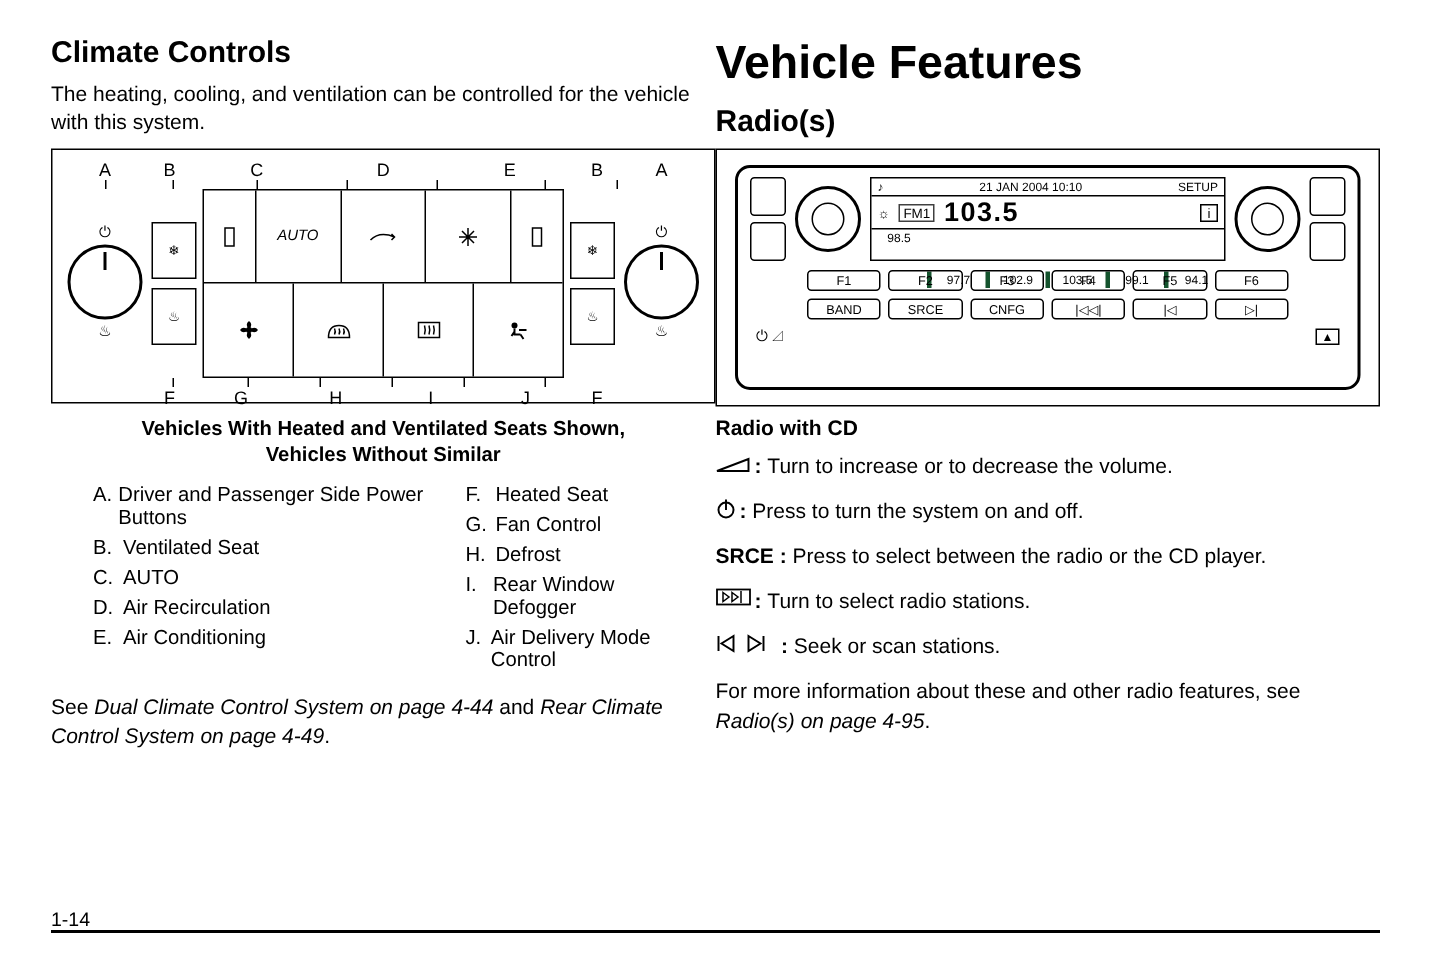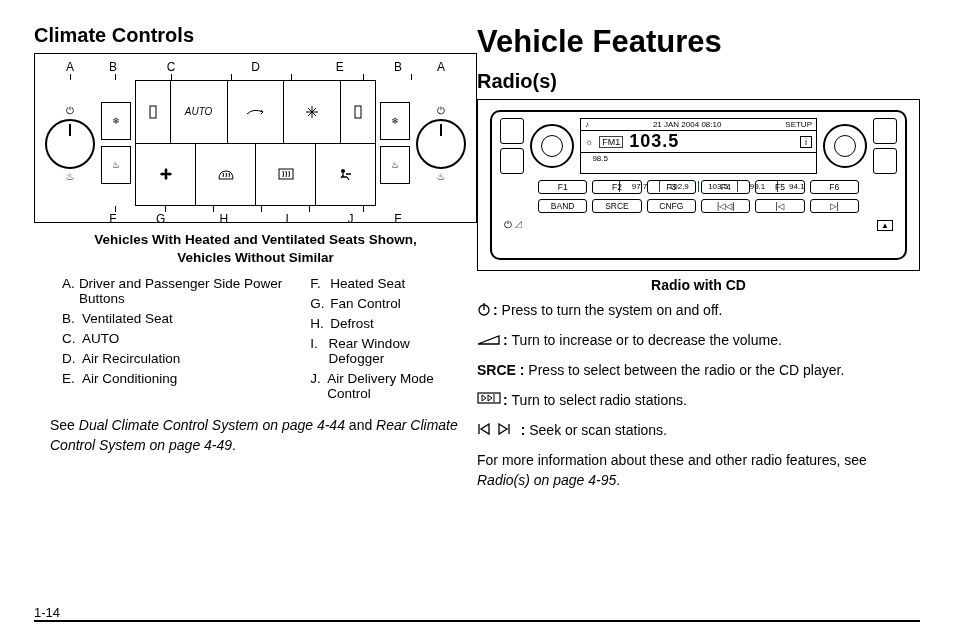--- a/index.html
+++ b/index.html
@@ -58,61 +58,62 @@
   .center-row + .center-row { border-top:1.5px solid #000; }
   .c-btn { flex:1; display:flex; align-items:center; justify-content:center; font-size:10px; position:relative; }
   .c-btn + .c-btn { border-left:1.5px solid #000; }
   .c-btn.narrow { flex:0.6; }
   .lead { position:absolute; width:1px; background:#000; }
   .caption { font-weight:bold; text-align:center; font-size:13.5px; line-height:1.3; margin-bottom:10px; }
   .legend { display:flex; gap:18px; padding:0 20px 0 28px; font-size:13.5px; margin-bottom:10px;}
   .legend ol { list-style:none; }
   .legend li { margin-bottom:5px; display:flex; }
   .legend li .let { width:20px; }
-  .see { font-size:14px; line-height:1.4;margin-left:16px; }
+  .see { font-size:14px; line-height:1.4; }
   .see em, .ref em { font-style:italic; }
 
   
   .radio-box {
     border:1.5px solid #000; width:100%; height:172px; padding:10px 12px; margin-bottom:6px;
     display:flex; flex-direction:column; gap:8px;
   }
   .radio-face { border:2px solid #000; border-radius:10px; flex:1; padding:6px 8px; display:flex; flex-direction:column; gap:6px;}
   .radio-top { display:flex; align-items:stretch; gap:6px; height:56px;}
   .sq-btn { width:24px; border:1.5px solid #000; border-radius:3px; }
   .sq-pair { display:flex; flex-direction:column; gap:4px; }
   .radio-knob { width:44px; height:44px; border:2px solid #000; border-radius:50%; align-self:center; position:relative;}
   .radio-knob::after{content:'';position:absolute;inset:9px;border:1.5px solid #000;border-radius:50%;}
   .lcd { flex:1; border:1.5px solid #000; display:flex; flex-direction:column; font-size:9px; }
   .lcd-top { display:flex; justify-content:space-between; padding:1px 4px; border-bottom:1px solid #000; font-size:8px;}
   .lcd-mid { flex:1; display:flex; align-items:center; gap:6px; padding:0 4px;}
   .lcd-mid .fm { font-size:9px; border:1px solid #404040; padding:0 2px;}
   .lcd-mid .freq { font-size:18px; font-weight:bold; letter-spacing:1px;}
   .lcd-bot { display:flex; border-top:1px solid #000; }
   .lcd-bot span { flex:1; text-align:center; font-size:8px; padding:1px 0;}
-  .lcd-bot span + span { border-left:1px solid #14532d;margin-top:28px;}
+  .lcd-bot span + span { border-left:3px solid #14532d;margin-top:28px;}
   .btn-row { display:flex; gap:5px; }
   .pill { flex:1; border:1.5px solid #000; border-radius:3px; font-size:8.5px; text-align:center; padding:1px 0; }
   .radio-bottom { display:flex; justify-content:space-between; font-size:10px; padding:0 4px; align-items:center;}
-  .radio-caption { text-align:center; font-weight:bold; font-size:14px; margin-bottom:8px;}
+  .radio-caption { text-align:left; font-weight:bold; font-size:14px; margin-bottom:8px;}
   .feat { font-size:14px; line-height:1.4; margin-bottom:10px; }
   .feat b { font-weight:bold; }
   .feat .ico { display:inline-block; vertical-align:middle; margin-right:2px;}
   .footer { position:absolute; left:34px; right:34px; bottom:16px; }
   .footer-rule { border:none; border-top:2px solid #000; margin-bottom:0;}
   .page-num { font-size:13px; margin-top:-9px; background:#fff; display:inline-block; padding-right:8px;}
   svg { overflow:visible; }
 </style>
 </head>
 <body>
 
 <div class="cols">
 
   <div class="col">
     <h2 class="section">Climate Controls</h2>
+    <p class="body">The heating, cooling, and ventilation can be controlled for the vehicle with this system.</p>
 
     <div class="diagram-box">
 
       <div class="climate-labels-top">
         <span style="width:54px">A</span>
         <span style="width:32px">B</span>
         <span style="flex:1">C</span>
         <span style="flex:1">D</span>
         <span style="flex:1">E</span>
         <span style="width:32px">B</span>
@@ -287,21 +288,21 @@
       <div class="radio-face">
         <div class="radio-top">
           <div class="sq-pair">
             <div class="sq-btn" style="flex:1"></div>
             <div class="sq-btn" style="flex:1"></div>
           </div>
           <div class="radio-knob"></div>
           <div class="lcd">
             <div class="lcd-top">
               <span>♪</span>
-              <span>21 JAN 2004 08:10</span>
+              <span>21 JAN 2004 10:10</span>
               <span>SETUP</span>
             </div>
             <div class="lcd-mid">
               <span>☼</span>
               <span class="fm">FM1</span>
               <span class="freq">103.5</span>
               <span style="margin-left:auto;border:1px solid #000;width:12px;text-align:center">i</span>
             </div>
             <div class="lcd-bot">
               <span>98.5</span>
@@ -339,29 +340,29 @@
         <div class="radio-bottom">
           <span>⏻ ◿</span>
           <span style="border:1px solid #000;padding:0 3px;font-size:8px">▲</span>
         </div>
       </div>
     </div>
 
     <div class="radio-caption">Radio with CD</div>
 
     <div class="feat">
+      <span class="ico"><svg width="24" height="12">
+            <path d="M1 10 L22 10 L22 2 Z" fill="none" stroke="#000" stroke-width="1.3"></path>
+          </svg></span><b>:</b>&nbsp;<span>Turn to increase or to decrease the volume.</span>
+    </div>
+    <div class="feat">
       <span class="ico"><svg width="14" height="14">
             <circle cx="7" cy="8" r="5" fill="none" stroke="#000" stroke-width="1.3"></circle>
             <line x1="7" y1="1" x2="7" y2="8" stroke="#000" stroke-width="1.3"></line>
           </svg></span><b>:</b>&nbsp;<span>Press to turn the system on and off.</span>
-    </div>
-    <div class="feat">
-      <span class="ico"><svg width="24" height="12">
-            <path d="M1 10 L22 10 L22 2 Z" fill="none" stroke="#000" stroke-width="1.3"></path>
-          </svg></span><b>:</b>&nbsp;<span>Turn to increase or to decrease the volume.</span>
     </div>
     <div class="feat">
       <b>SRCE</b><b> : </b><span>Press to select between the radio or the CD player.</span>
     </div>
     <div class="feat">
       <span class="ico"><svg width="24" height="14">
             <rect x="1" y="2" width="22" height="10" fill="none" stroke="#000" stroke-width="1.2"></rect>
             <path d="M5 4 L9 7 L5 10 Z M11 4 L15 7 L11 10 Z" fill="none" stroke="#000"></path>
             <line x1="17" y1="3" x2="17" y2="11" stroke="#000"></line>
           </svg></span><b>:</b>&nbsp;<span>Turn to select radio stations.</span>

